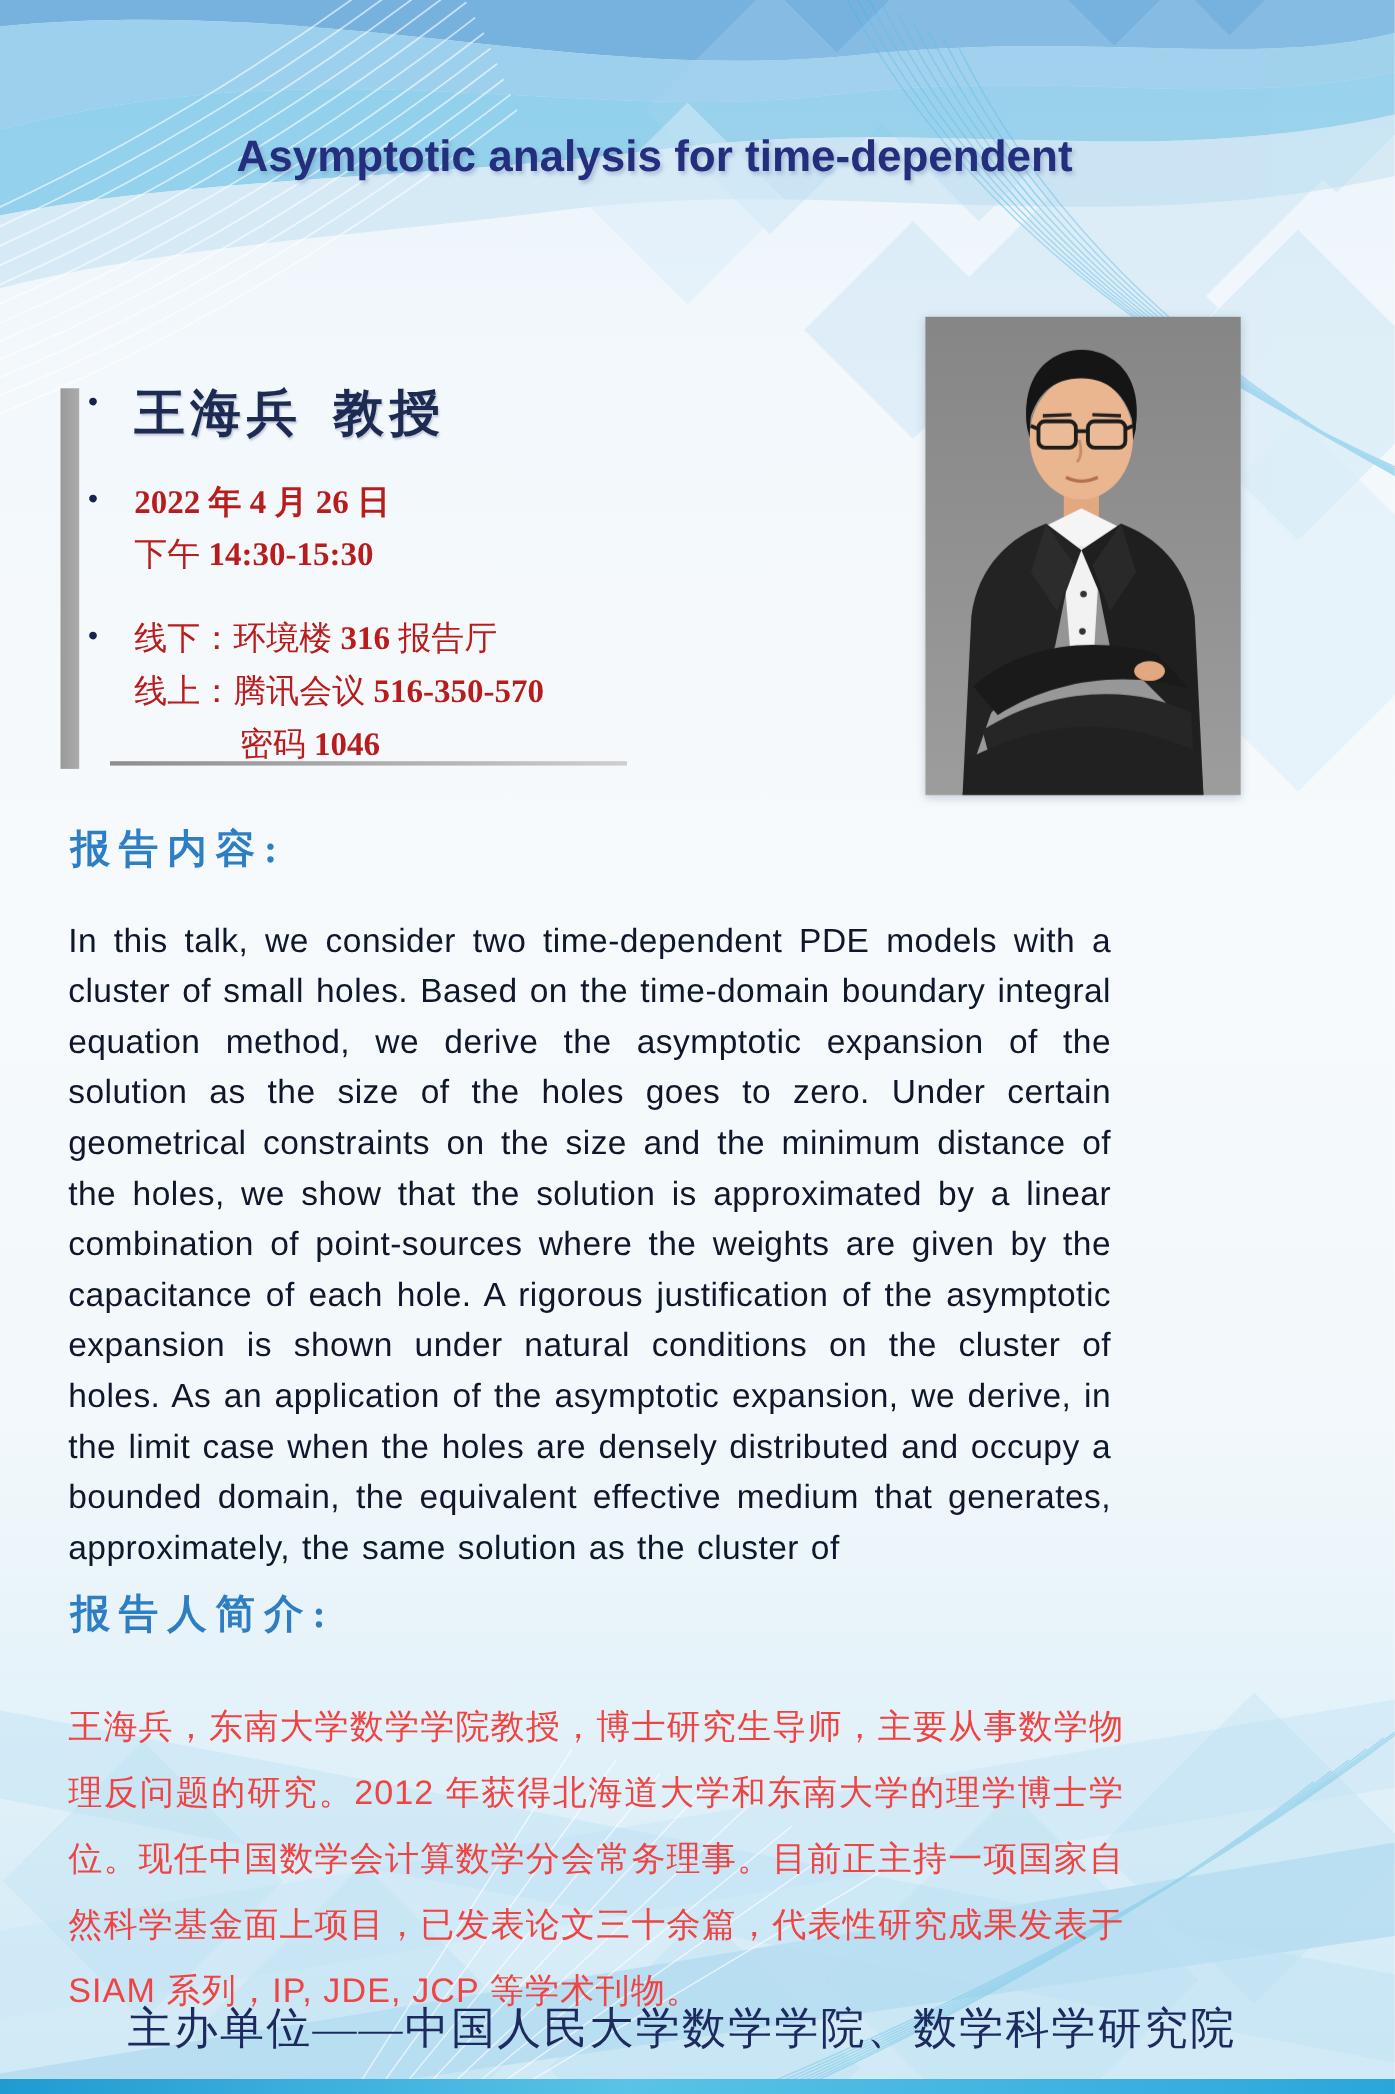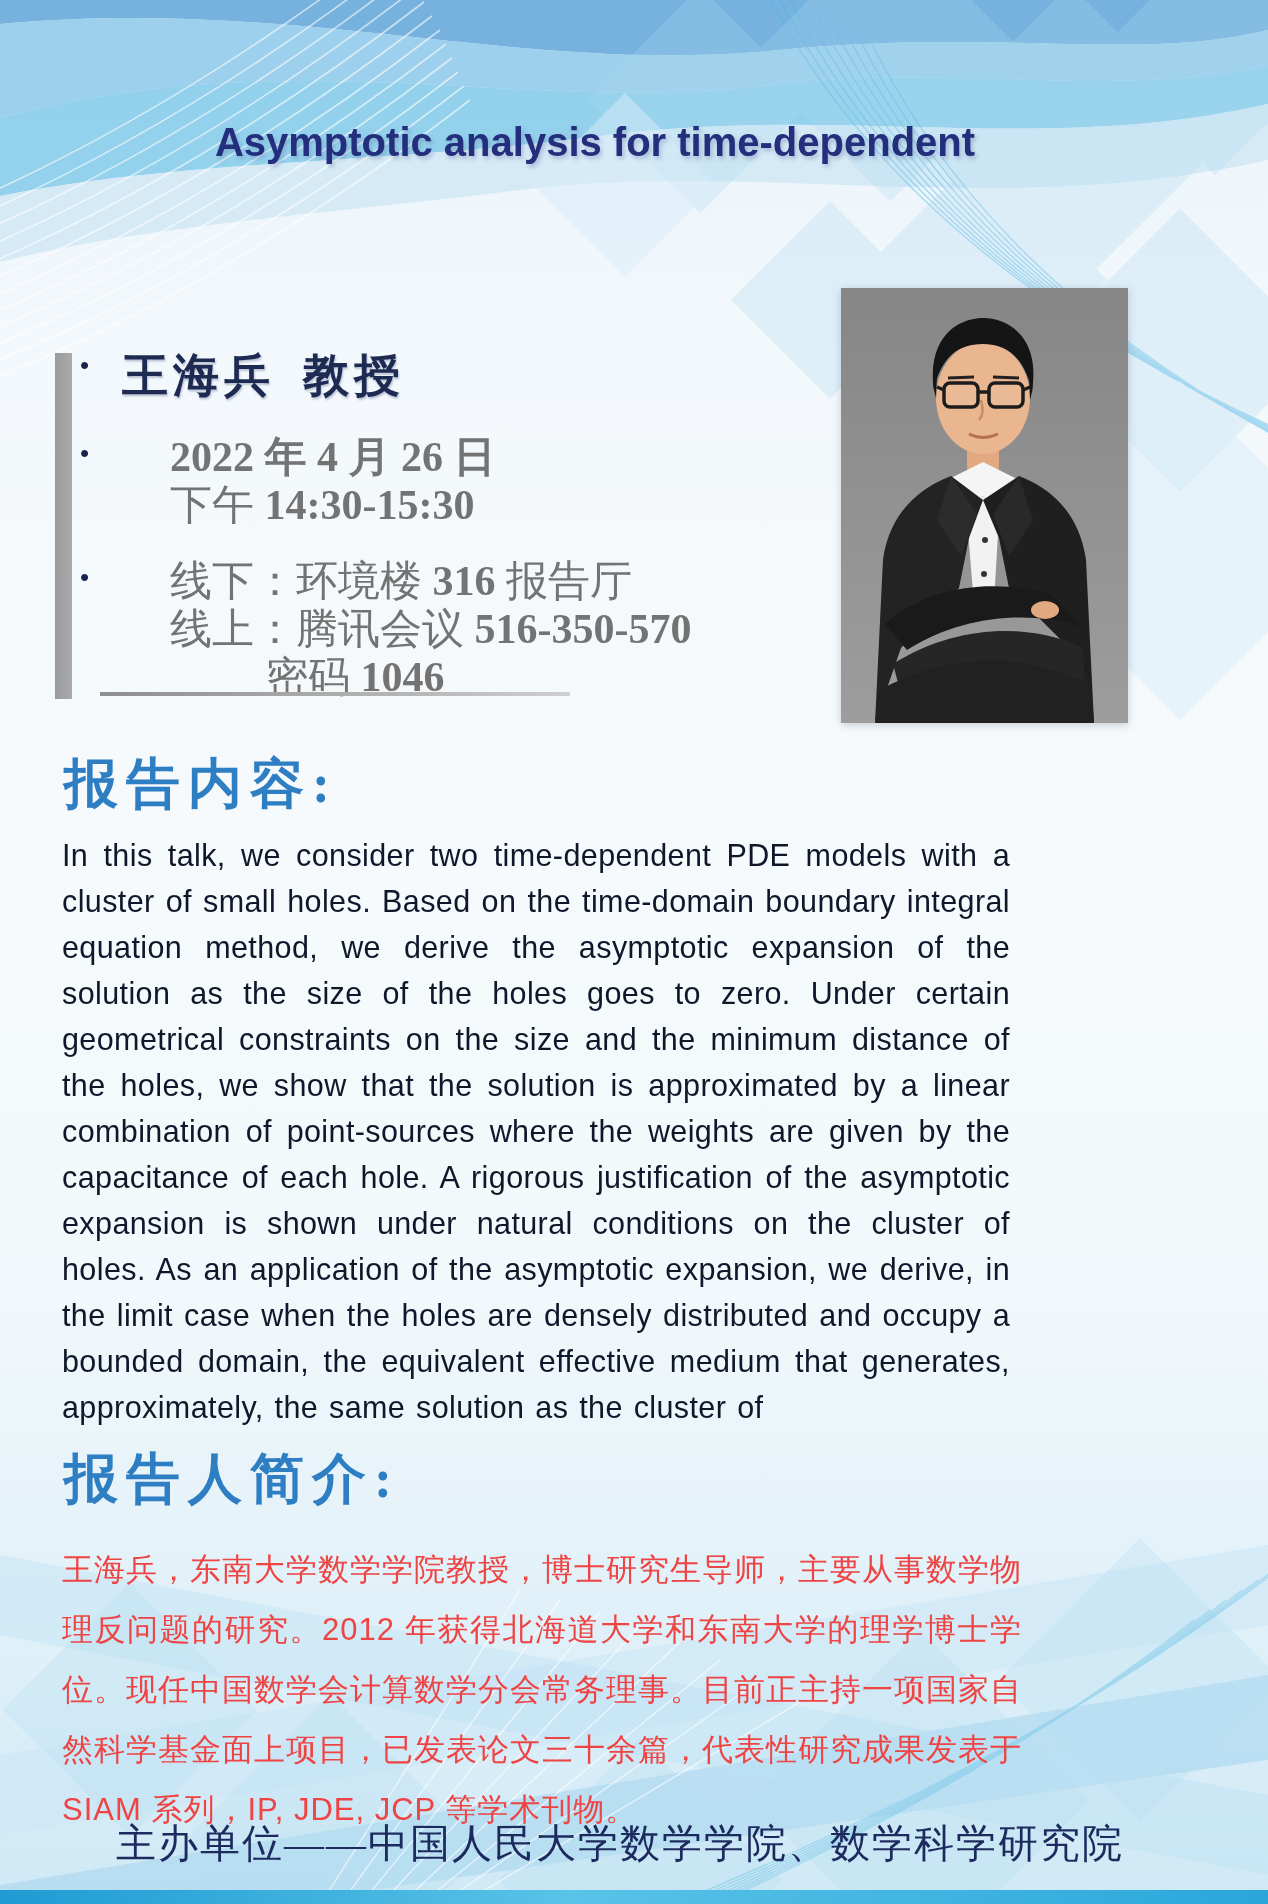--- a/index.html
+++ b/index.html
@@ -28,40 +28,40 @@
   .info-row{display:flex;align-items:flex-start;}
   .info-row .bullet{width:42px;flex:0 0 42px;font-size:26px;line-height:1.55;color:#17224d;}
   .row-speaker{margin-bottom:26px;}
   .row-speaker .text{
     font-family:"Liberation Sans",sans-serif;font-weight:700;font-size:46px;
     letter-spacing:5px;color:#1d2a52;text-shadow:1px 2px 2px rgba(90,100,140,.35);
   }
   .row-speaker .speaker-title{margin-left:28px;}
   .row-datetime{margin-bottom:28px;}
   .row-datetime .text, .row-location .text{
-    font-family:"Liberation Serif",serif;font-size:42px;line-height:48px;color:#737373;margin-left:48px;
+    font-family:"Liberation Serif",serif;font-size:30px;line-height:48px;color:#b91c1c;
   }
   .b{font-weight:700;}
   .pw-line{padding-left:96px;}
   .rule{
     position:absolute;left:100px;top:692px;width:470px;height:4px;z-index:2;
     background:linear-gradient(90deg,#8e8e8e,#b9b9b9 70%,#cfcfcf);
   }
 
   
   .photo{
     position:absolute;left:841px;top:288px;width:287px;height:435px;z-index:2;
     box-shadow:0 2px 8px rgba(60,80,110,.25);
   }
 
   
   .section-heading{
     position:absolute;left:64px;z-index:2;margin:0;
     font-family:"Liberation Serif",serif;font-weight:700;
-    font-size:54px;color:#2e7ec3;letter-spacing:8px;
+    font-size:36px;color:#2e7ec3;letter-spacing:8px;
   }
   #abstract-heading{top:748px;}
   #bio-heading{top:1443px;}
   .abstract{
     position:absolute;left:62px;top:832px;width:948px;z-index:2;margin:0;
     font-family:"Liberation Sans",sans-serif;font-size:30.5px;line-height:46px;
     color:#0f172a;text-align:justify;letter-spacing:.4px;word-spacing:2px;
   }
   .bio{
     position:absolute;left:62px;top:1540px;width:960px;z-index:2;margin:0;

